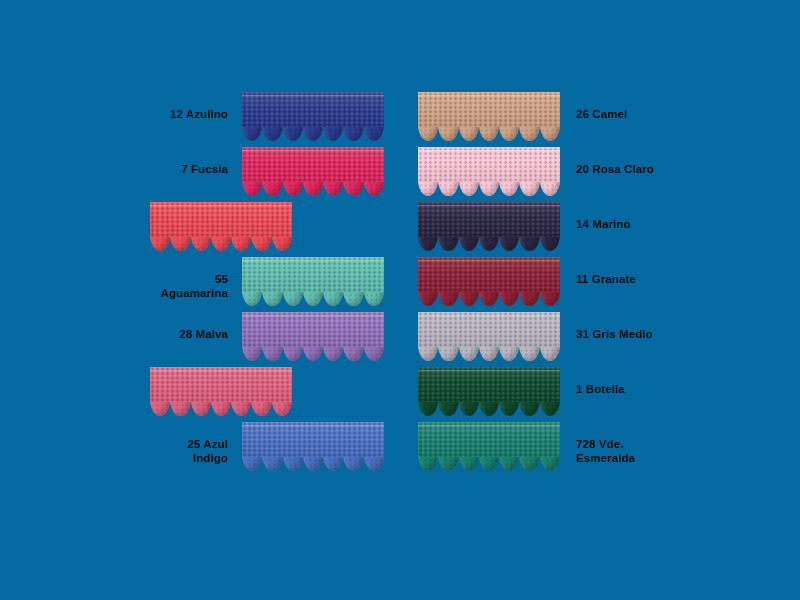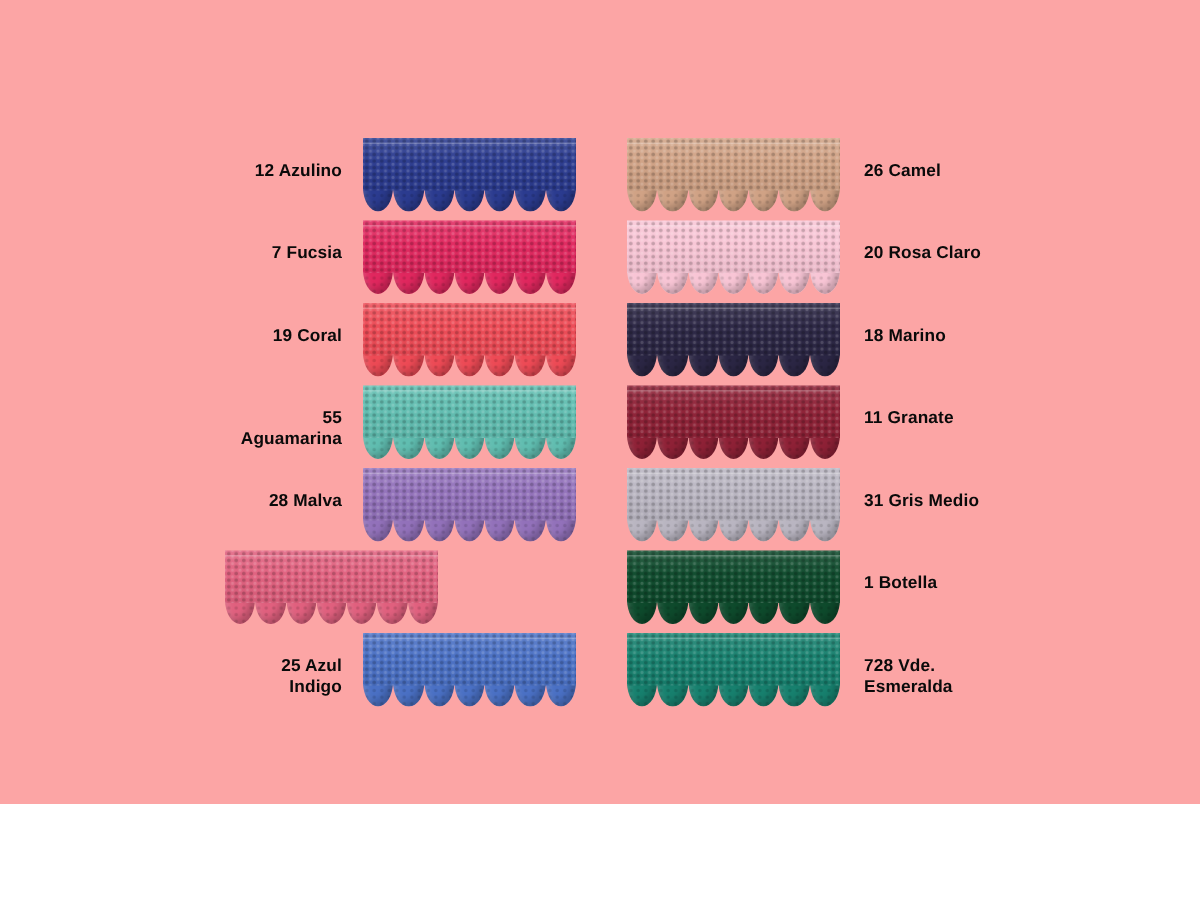--- a/index.html
+++ b/index.html
@@ -11,22 +11,22 @@
   body {
     width: 800px;
     height: 600px;
     overflow: hidden;
     font-family: "Liberation Sans", sans-serif;
   }
 
   #board {
     position: relative;
     width: 800px;
-    height: 536px;
-    background: #fca5a5;
+    height: 600px;
+    background: #0369a1;
   }
 
   .column {
     position: absolute;
     top: 92px;
   }
   .column.left  { left: 150px; }
   .column.right { left: 418px; }
 
   .swatch-row {
@@ -150,21 +150,20 @@
             <span class="ball"></span>
             <span class="ball"></span>
             <span class="ball"></span>
             <span class="ball"></span>
         </div>
         <div class="band"></div>
       </div>
     </div>
 
     <div class="swatch-row">
-      <div class="row-label">19 Coral</div>
       <div class="trim" style="--c:#ed4a55">
         <div class="scallops">
           <span class="ball"></span>
             <span class="ball"></span>
             <span class="ball"></span>
             <span class="ball"></span>
             <span class="ball"></span>
             <span class="ball"></span>
             <span class="ball"></span>
         </div>
@@ -266,21 +265,21 @@
             <span class="ball"></span>
             <span class="ball"></span>
             <span class="ball"></span>
             <span class="ball"></span>
         </div>
         <div class="band"></div>
       </div>
     </div>
 
     <div class="swatch-row">
-      <div class="row-label">18 Marino</div>
+      <div class="row-label">14 Marino</div>
       <div class="trim" style="--c:#2b2644">
         <div class="scallops">
           <span class="ball"></span>
             <span class="ball"></span>
             <span class="ball"></span>
             <span class="ball"></span>
             <span class="ball"></span>
             <span class="ball"></span>
             <span class="ball"></span>
         </div>

